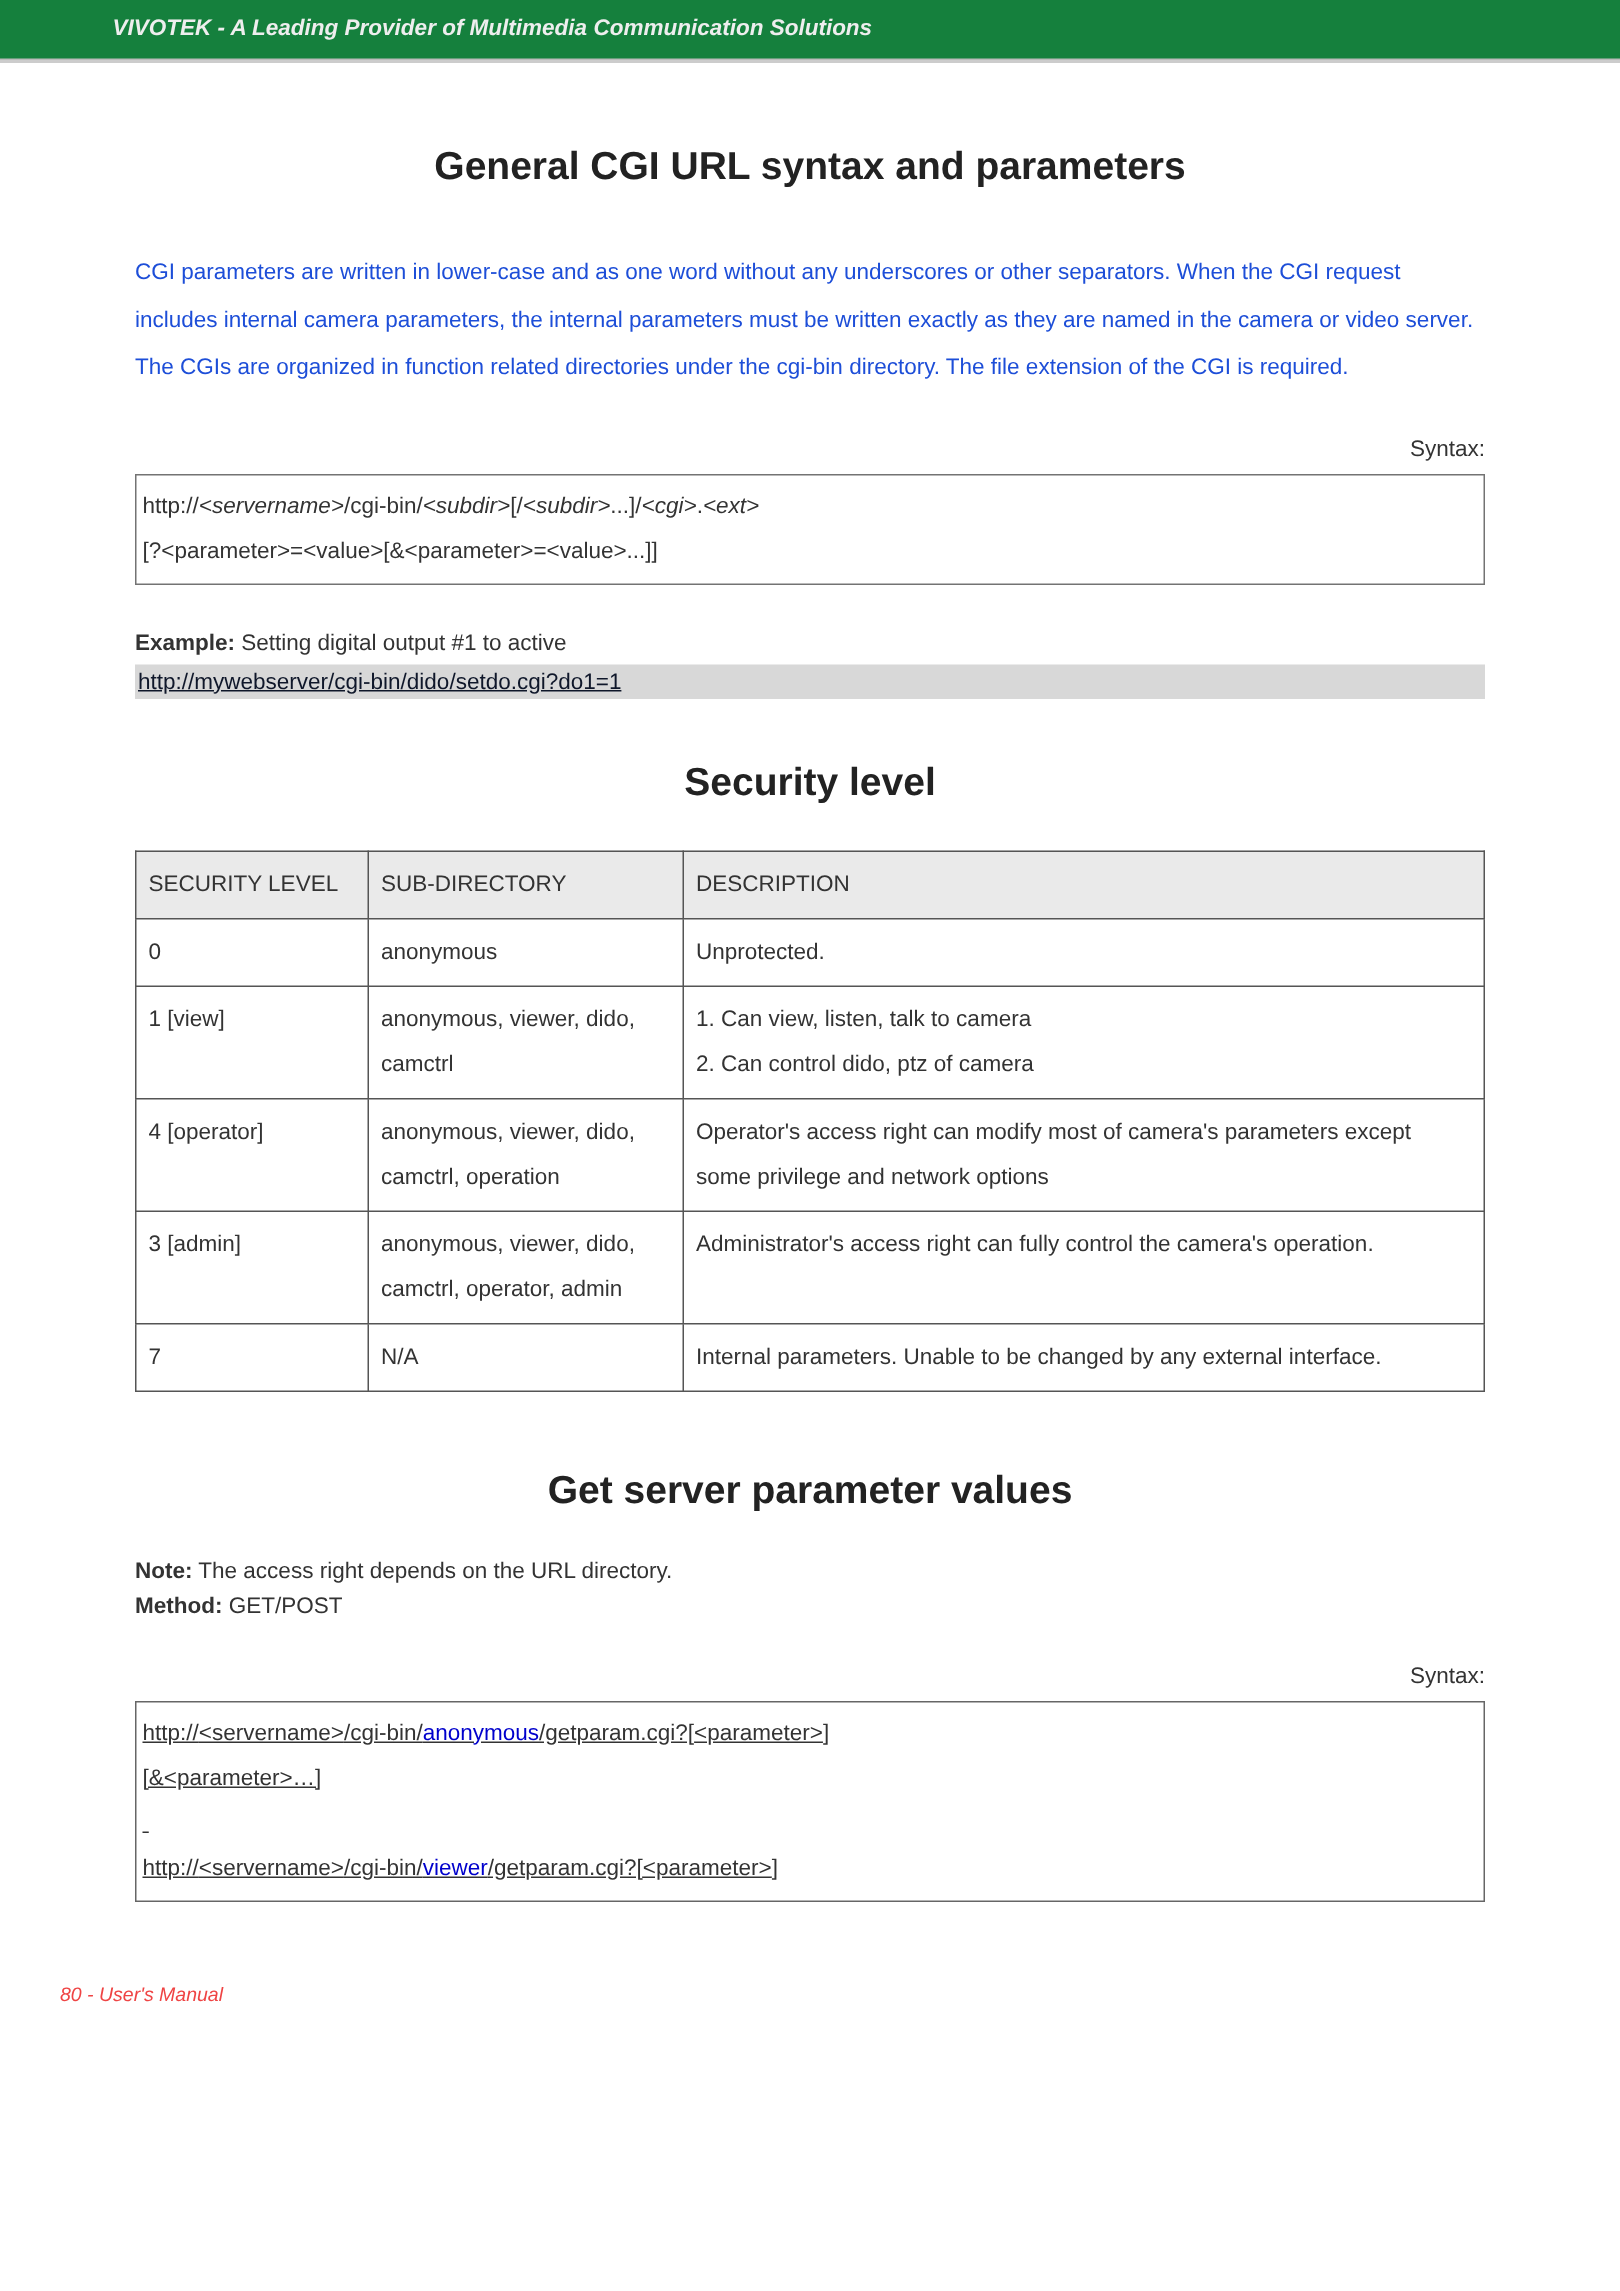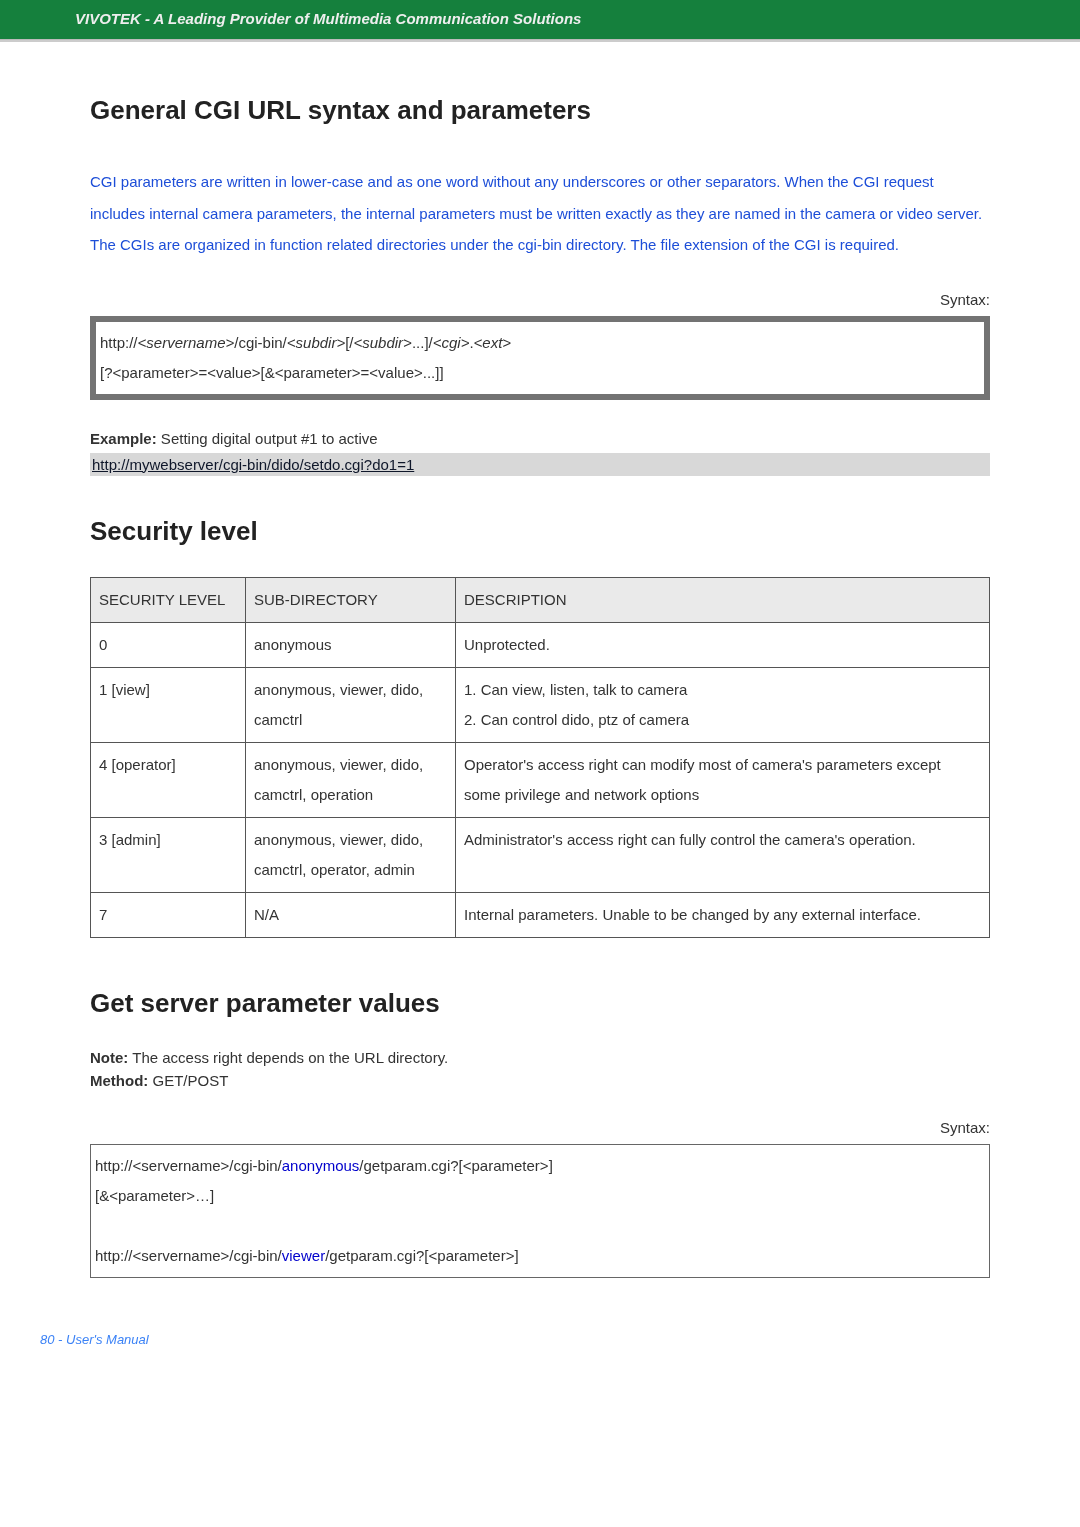--- a/index.html
+++ b/index.html
@@ -29,36 +29,37 @@
   }
   .content {
     padding: 55px 90px 30px 90px;
   }
   h2 {
     font-family: Verdana, sans-serif;
     font-weight: bold;
     font-size: 26px;
     color: #222;
     margin-bottom: 40px;
+    text-align: center;
   }
   h2.mid { margin-top: 40px; margin-bottom: 30px; }
   p.body {
     font-size: 15px;
     line-height: 2.1;
     color: #1d4ed8;
     margin-bottom: 30px;
   }
   .label-line {
     font-size: 15px;
     margin-bottom: 8px;
     margin-top: 20px;
     text-align: right;
   }
   .code-box {
-    border: 6px solid #737373;
+    border: 1px solid #737373;
     padding: 6px 4px;
     font-size: 15px;
     line-height: 2.0;
     font-family: Verdana, sans-serif;
     margin-bottom: 30px;
   }
   .code-box .italic { font-style: italic; }
   .example-line {
     font-size: 15px;
     margin-bottom: 6px;
@@ -92,30 +93,31 @@
   }
   table.sec td.col1 { width: 155px; }
   table.sec td.col2 { width: 210px; }
   .note-line { font-size: 15px; margin-bottom: 6px; margin-top: 30px;}
   .method-line { font-size: 15px; margin-bottom: 30px; }
   .blue { color: #0000cc; }
   .footer {
     position: relative;
     margin-top: 20px;
     padding: 4px 0 30px 40px;
-    color: #3b82f6;
+    color: #ef4444;
     font-style: italic;
     font-size: 13px;
   }
   .code-box2 {
     border: 1px solid #666;
     padding: 6px 4px;
     font-size: 15px;
     line-height: 2.0;
     font-family: Verdana, sans-serif;
+    text-decoration: underline;
   }
 </style>
 </head>
 <body>
 
 <div class="header-bar">
   <span>VIVOTEK - A Leading Provider of Multimedia Communication Solutions</span>
 </div>
 
 <div class="content">

